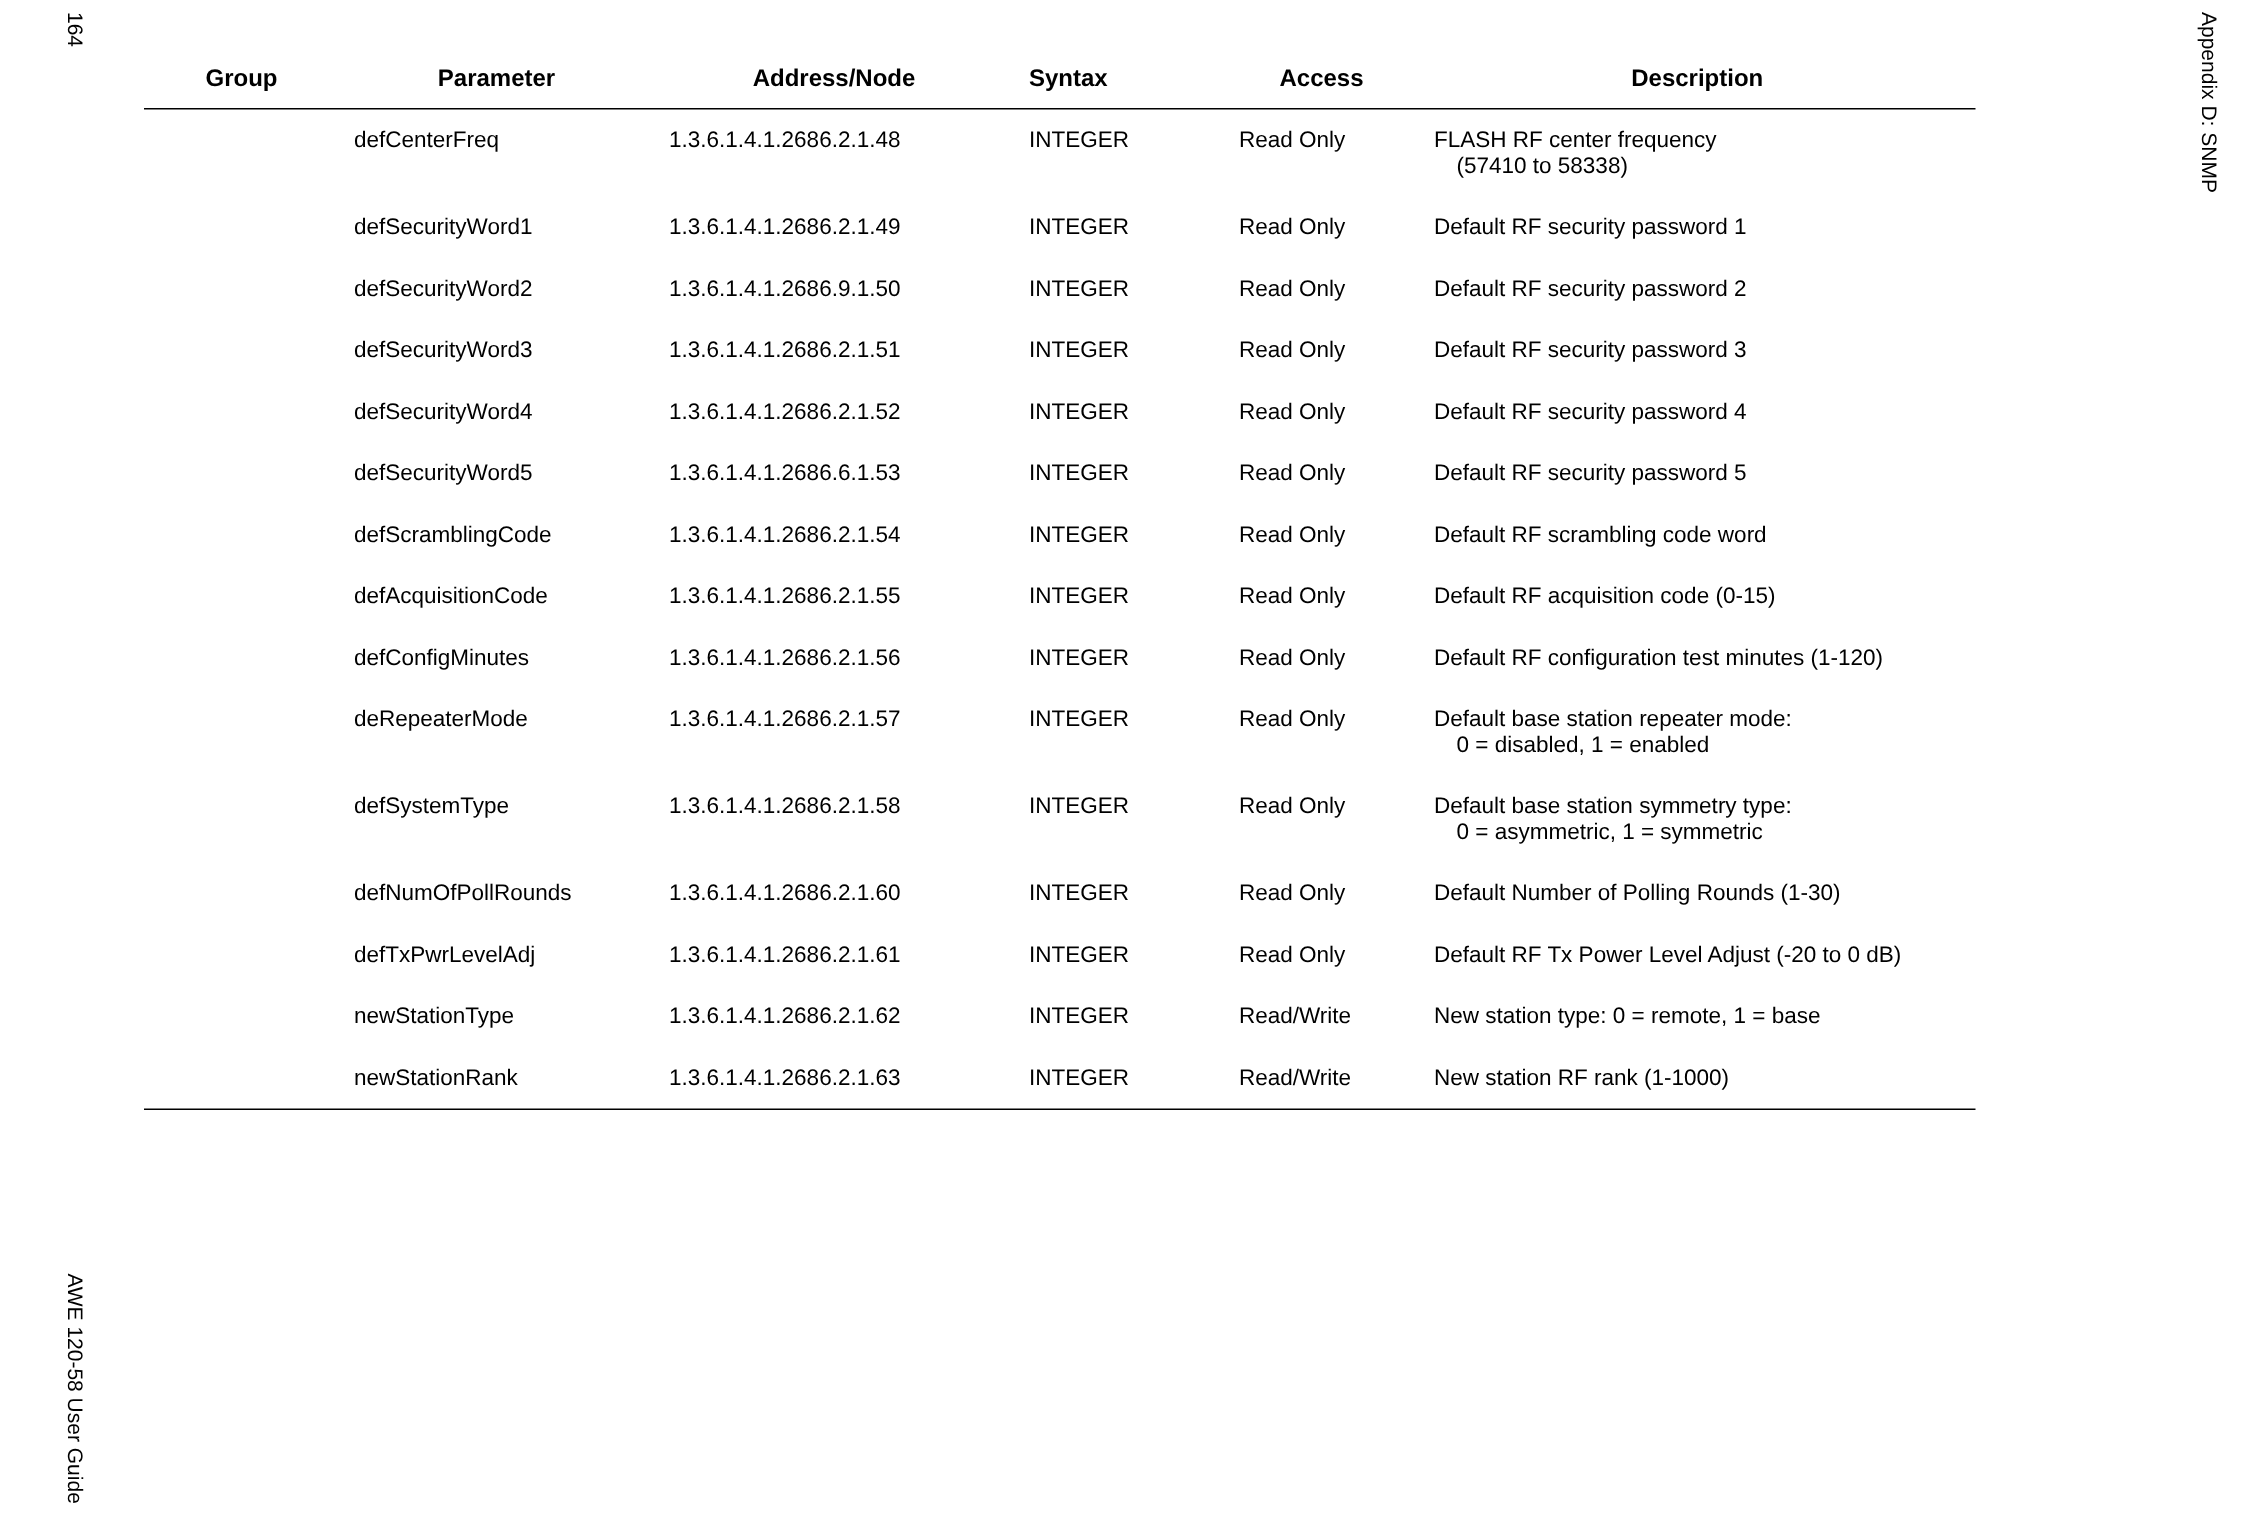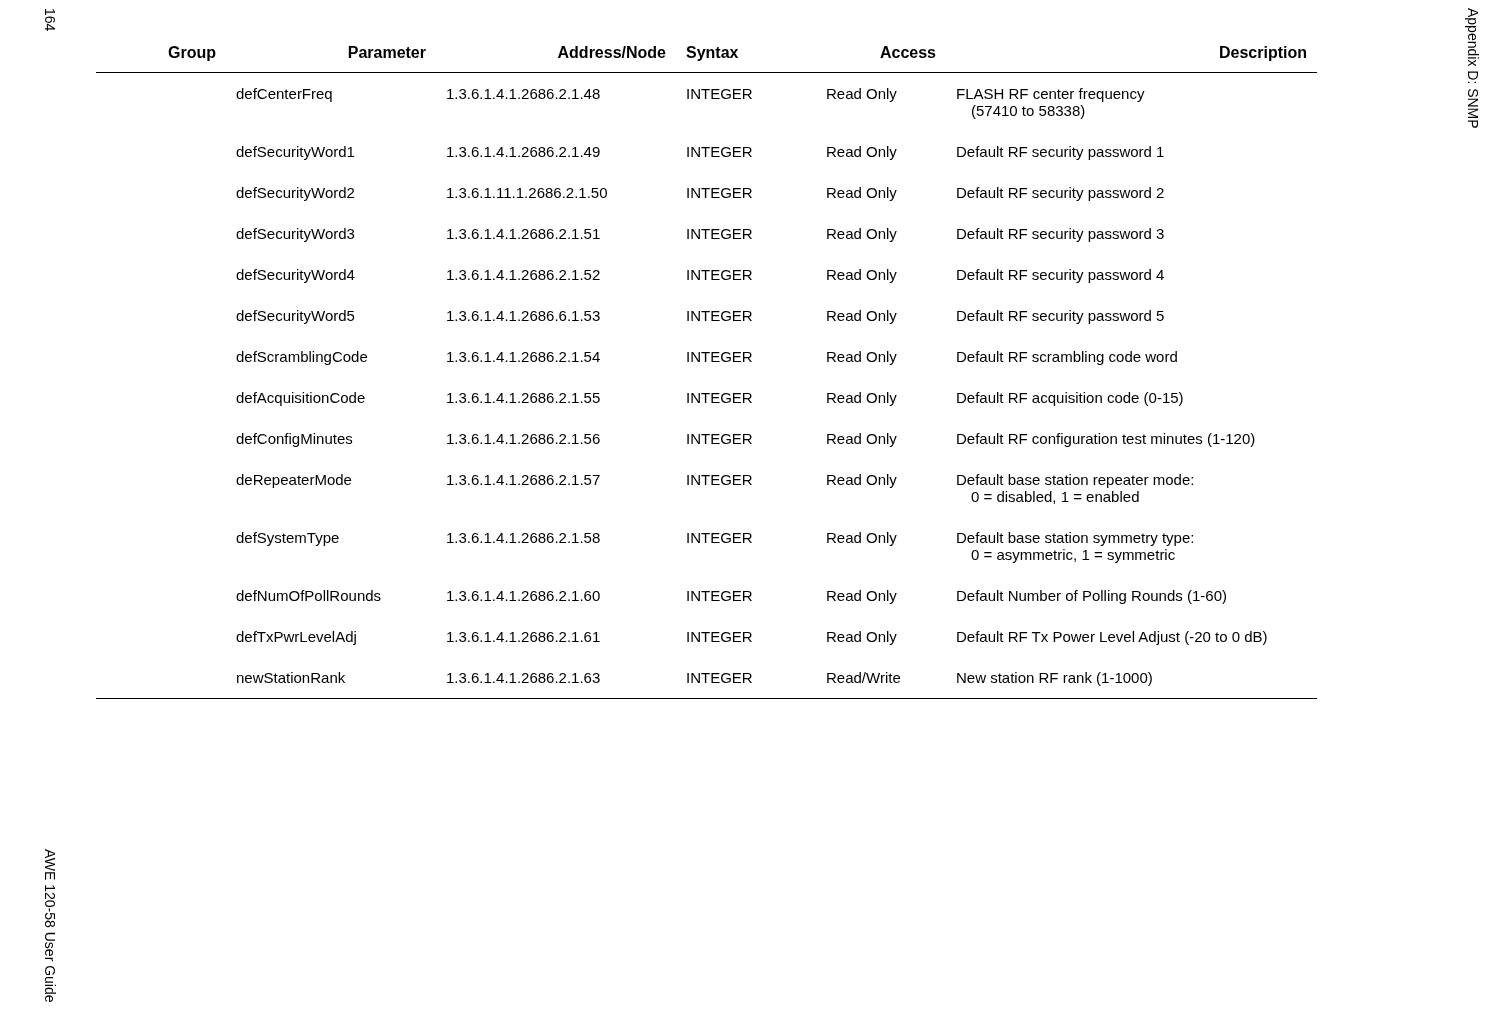--- a/index.html
+++ b/index.html
@@ -3,21 +3,21 @@
 <meta charset="utf-8">
 <style>
   html,body{margin:0;padding:0;background:#fff;color:#000;font-family:"Gill Sans","Gill Sans MT","Trebuchet MS",Arial,sans-serif;font-size:15px}
   .page{position:relative;width:1497px;height:1013px;overflow:hidden}
   .vert{position:absolute;writing-mode:vertical-rl;white-space:nowrap;font-size:14px}
   .pnum{top:8px;left:42px}
   .right-hdr{top:8px;right:16px}
   .footer{bottom:10px;left:42px}
   .content{position:absolute;top:44px;left:96px;right:180px}
   table{border-collapse:collapse;width:100%;table-layout:fixed}
-  th{text-align:right;font-weight:700;font-size:16px;padding:0 10px 10px 10px;border-bottom:1.5px solid #000;vertical-align:bottom}
+  th{text-align:center;font-weight:700;font-size:16px;padding:0 10px 10px 10px;border-bottom:1.5px solid #000;vertical-align:bottom}
   td{padding:12px 10px;vertical-align:top;font-size:15px}
   tr:last-child td{border-bottom:1.5px solid #000}
   col.cg{width:130px}
   col.cp{width:210px}
   col.ca{width:240px}
   col.cs{width:140px}
   col.cx{width:130px}
   col.cd{width:auto}
   .syn{text-align:left}
   .acc{}
@@ -64,21 +64,21 @@
             <td></td>
             <td>defSecurityWord1</td>
             <td>1.3.6.1.4.1.2686.2.1.49</td>
             <td class="syn">INTEGER</td>
             <td class="acc">Read Only</td>
             <td><span>Default RF security password 1</span></td>
           </tr>
           <tr>
             <td></td>
             <td>defSecurityWord2</td>
-            <td>1.3.6.1.11.1.2686.2.1.50</td>
+            <td>1.3.6.1.4.1.2686.9.1.50</td>
             <td class="syn">INTEGER</td>
             <td class="acc">Read Only</td>
             <td><span>Default RF security password 2</span></td>
           </tr>
           <tr>
             <td></td>
             <td>defSecurityWord3</td>
             <td>1.3.6.1.4.1.2686.2.1.51</td>
             <td class="syn">INTEGER</td>
             <td class="acc">Read Only</td>
@@ -139,29 +139,37 @@
             <td class="syn">INTEGER</td>
             <td class="acc">Read Only</td>
             <td><span>Default base station symmetry type:</span><span class="ind">0 = asymmetric, 1 = symmetric</span></td>
           </tr>
           <tr>
             <td></td>
             <td>defNumOfPollRounds</td>
             <td>1.3.6.1.4.1.2686.2.1.60</td>
             <td class="syn">INTEGER</td>
             <td class="acc">Read Only</td>
-            <td><span>Default Number of Polling Rounds (1-60)</span></td>
+            <td><span>Default Number of Polling Rounds (1-30)</span></td>
           </tr>
           <tr>
             <td></td>
             <td>defTxPwrLevelAdj</td>
             <td>1.3.6.1.4.1.2686.2.1.61</td>
             <td class="syn">INTEGER</td>
             <td class="acc">Read Only</td>
             <td><span>Default RF Tx Power Level Adjust (-20 to 0 dB)</span></td>
+          </tr>
+          <tr>
+            <td></td>
+            <td>newStationType</td>
+            <td>1.3.6.1.4.1.2686.2.1.62</td>
+            <td class="syn">INTEGER</td>
+            <td class="acc">Read/Write</td>
+            <td><span>New station type: 0 = remote, 1 = base</span></td>
           </tr>
           <tr>
             <td></td>
             <td>newStationRank</td>
             <td>1.3.6.1.4.1.2686.2.1.63</td>
             <td class="syn">INTEGER</td>
             <td class="acc">Read/Write</td>
             <td><span>New station RF rank (1-1000)</span></td>
           </tr>
         </tbody>

